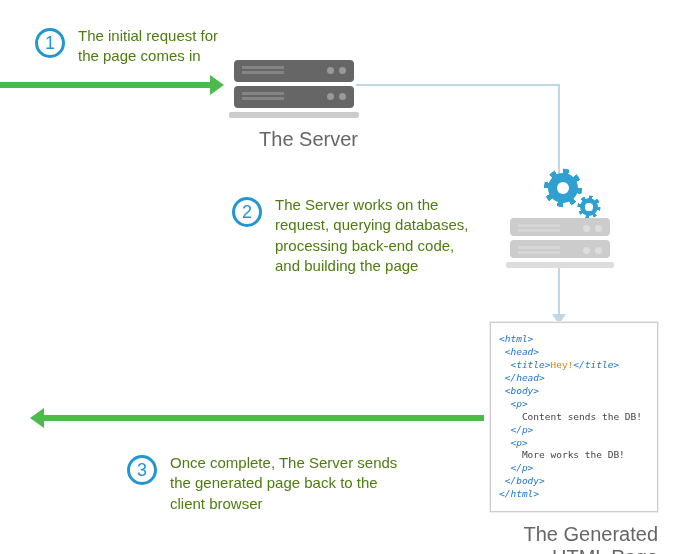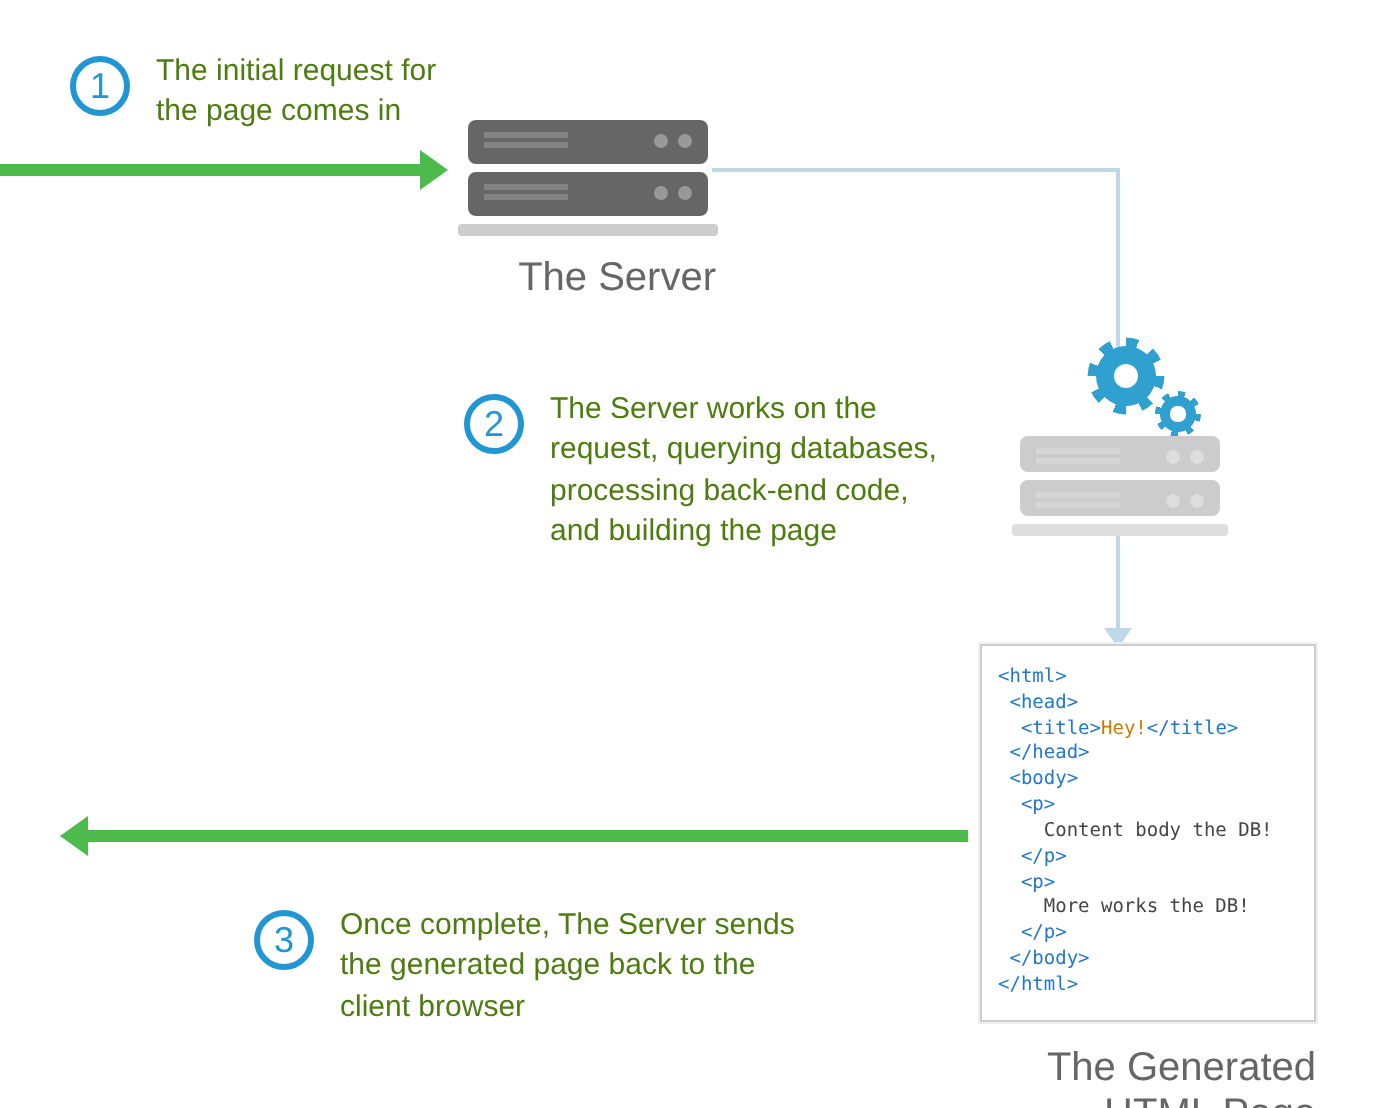--- a/index.html
+++ b/index.html
@@ -144,22 +144,22 @@
     border:1px solid #ccc;
     background:#fff;
     padding:10px 8px;
     font-family:Consolas, monospace;
     font-size:9.5px;
     line-height:1.35;
     color:#444;
     white-space:pre;
     box-shadow:0 0 0 1px #eee;
   }
-  .page-box .blue{color:#2277cc;}
-  .page-box .orange{color:#cc7a00;}
+  .page-box .blue{color:#2277cc;font-style:italic;}
+  .page-box .orange{color:#cc7a00;font-family:Liberation Mono, monospace;}
 </style>
 </head>
 <body>
 
 <div class="step-circle" style="left:35px; top:28px;">
   <span>1</span>
 </div>
 <div class="step-text" style="left: 78px; top: 26px; width: 170px; white-space: pre-line;">The initial request for
 the page comes in</div>
 
@@ -193,21 +193,21 @@
 </div>
 
 <div class="line-blue-v down" style="left:558px; top:268px; height:46px;"></div>
 
 <div class="page-box" style="left:490px; top:322px;"><span class="blue">&lt;html&gt;</span>
  <span class="blue">&lt;head&gt;</span>
   <span class="blue">&lt;title&gt;</span><span class="orange">Hey!</span><span class="blue">&lt;/title&gt;</span>
  <span class="blue">&lt;/head&gt;</span>
  <span class="blue">&lt;body&gt;</span>
   <span class="blue">&lt;p&gt;</span>
-    <span>Content body the DB!</span>
+    <span>Content sends the DB!</span>
   <span class="blue">&lt;/p&gt;</span>
   <span class="blue">&lt;p&gt;</span>
     <span>More works the DB!</span>
   <span class="blue">&lt;/p&gt;</span>
  <span class="blue">&lt;/body&gt;</span>
 <span class="blue">&lt;/html&gt;</span></div>
 
 <div class="caption" style="left:490px; top:523px; width:168px; white-space:pre-line;">The Generated
 HTML Page</div>
 

